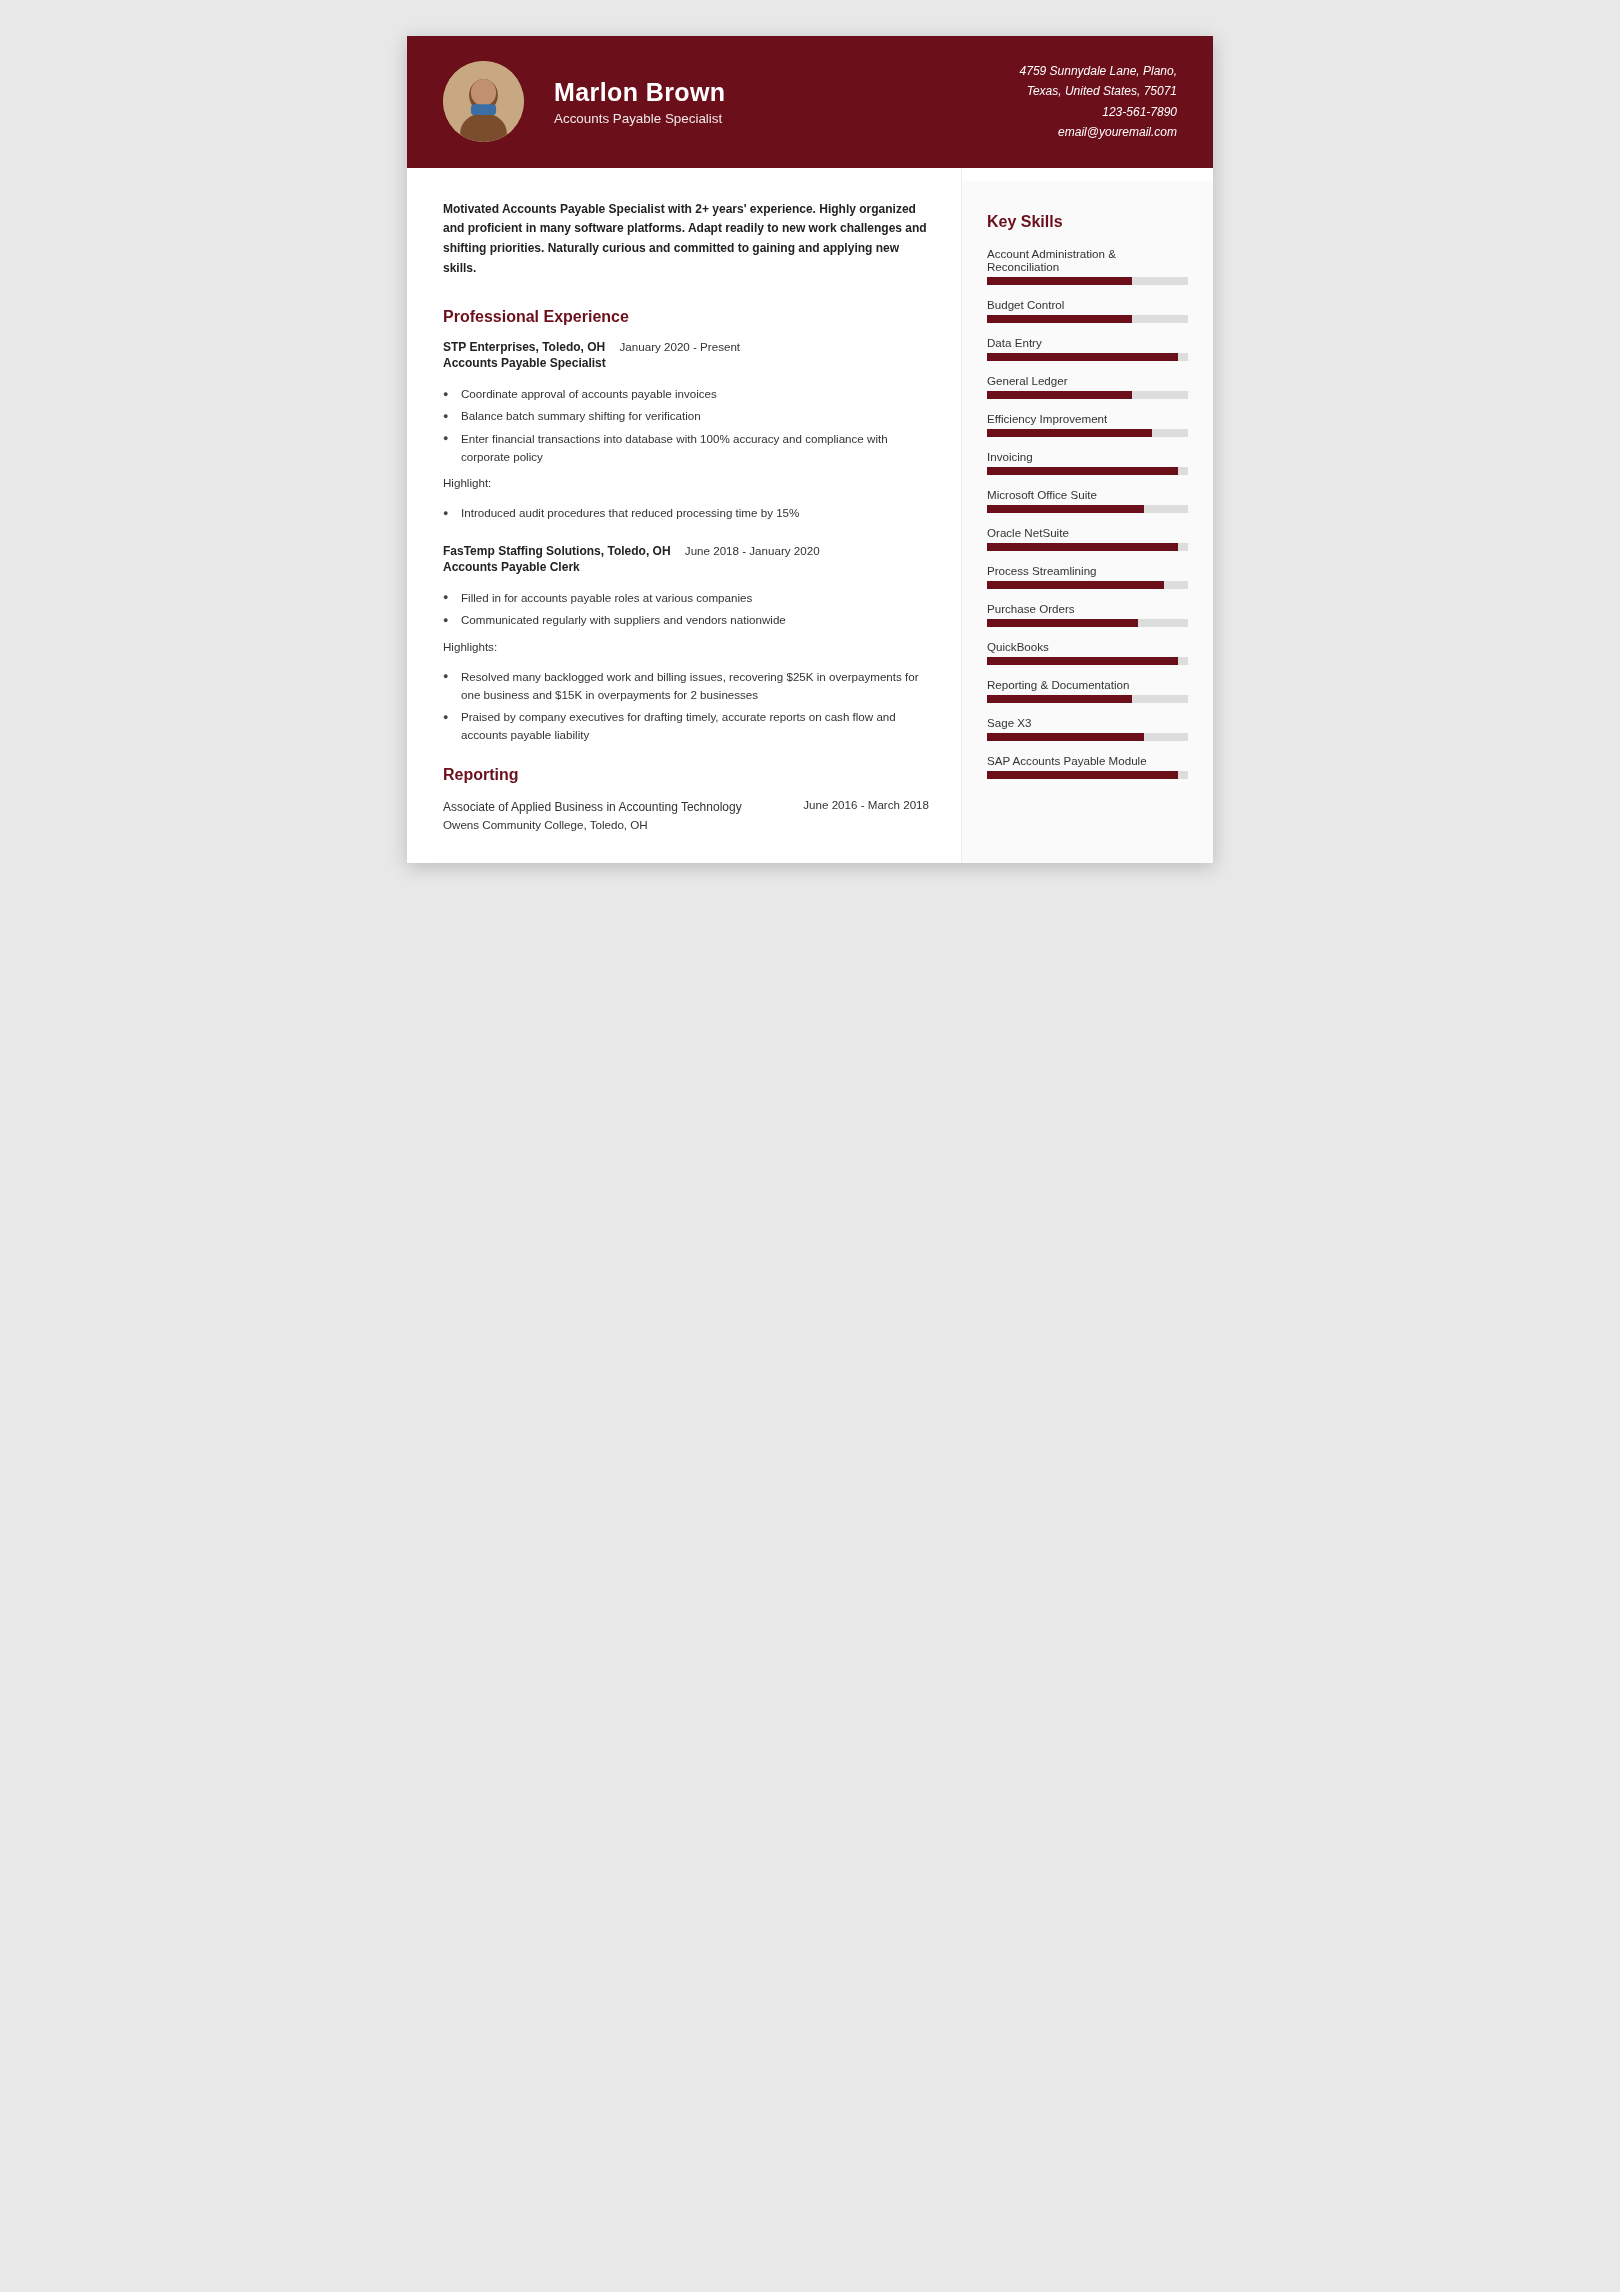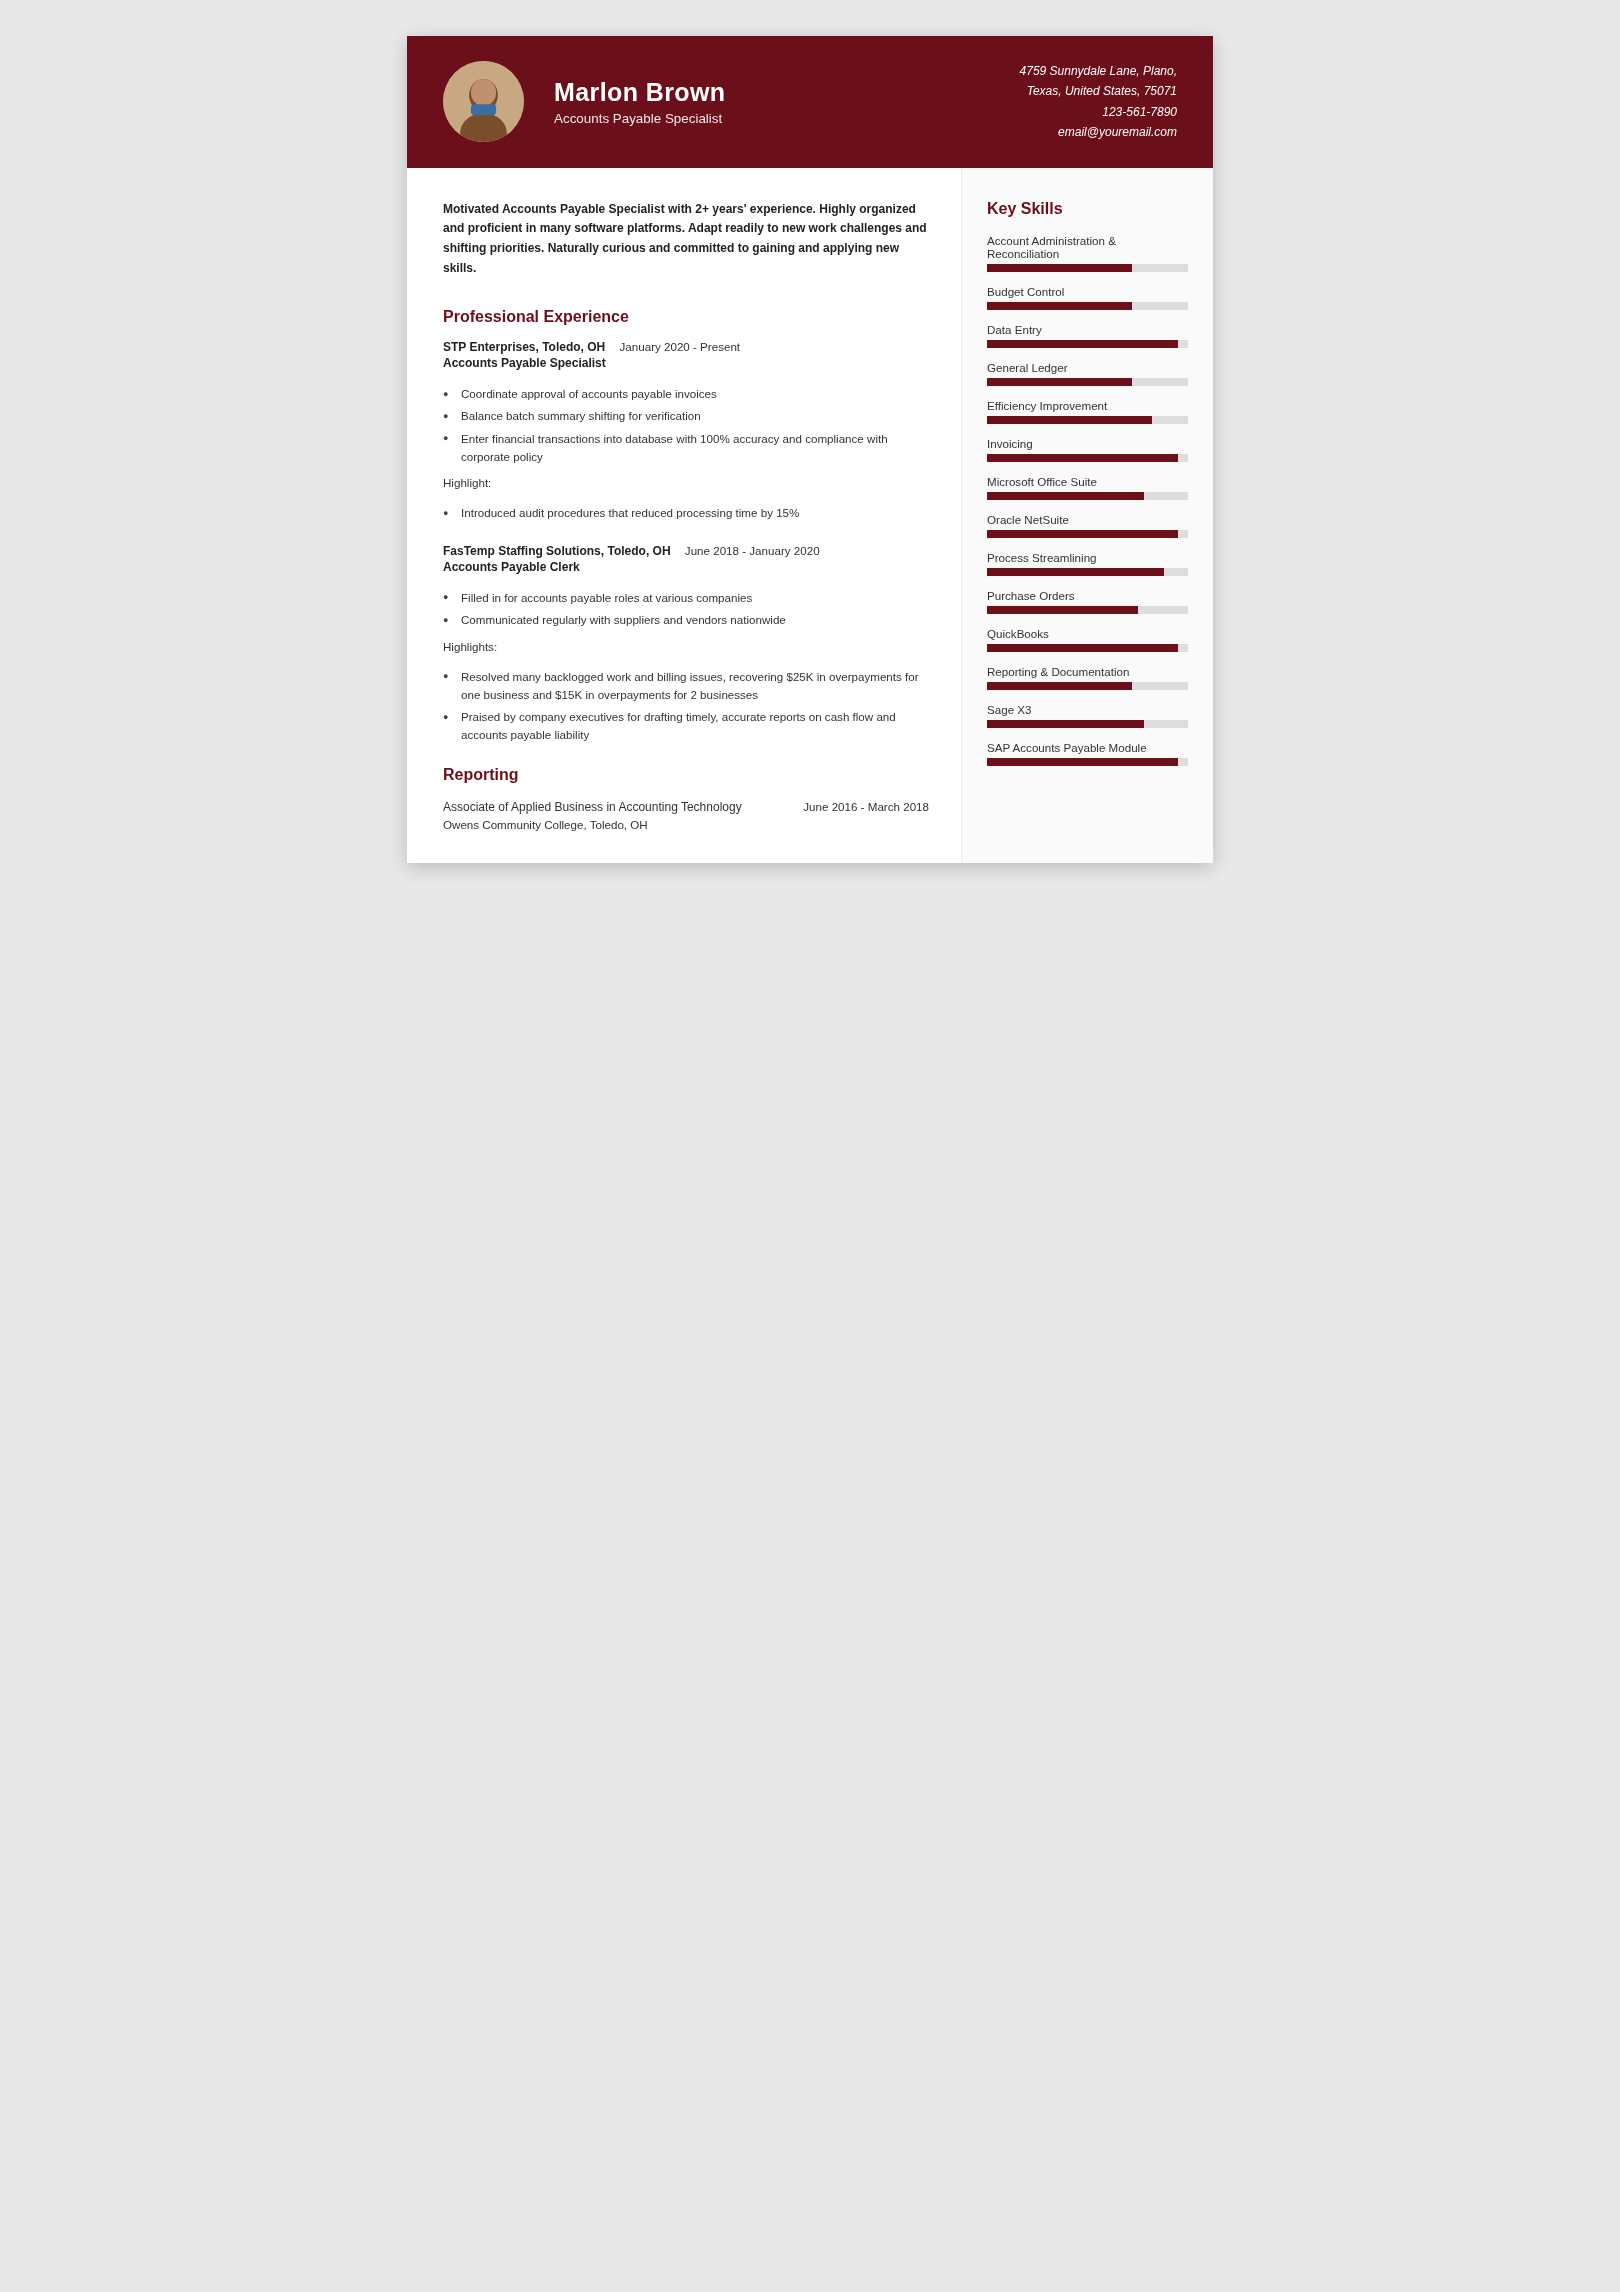--- a/index.html
+++ b/index.html
@@ -127,21 +127,21 @@
       font-size: 11.6px;
       color: #333;
       margin-bottom: 5.4px;
     }
     .job-block {
       margin-bottom: 21.5px;
     }
     .edu-header {
       display: flex;
       justify-content: space-between;
-      align-items: center;
+      align-items: flex-start;
     }
     .edu-degree {
       font-size: 12px;
       color: #333;
       line-height: 1.5;
     }
     .edu-dates {
       font-size: 11.6px;
       color: #333;
       white-space: nowrap;
@@ -152,20 +152,21 @@
       font-size: 11.6px;
       color: #333;
       margin-top: 1.8px;
     }
     
     .right-col {
       width: 251px;
       flex-shrink: 0;
       padding: 32px 25px 32px 25px;
       background: #fafafa;
+      margin-top: 13px;
     }
     .skills-title {
       font-size: 16px;
       font-weight: 700;
       color: #6b0f1a;
       margin-bottom: 16px;
     }
     .skill-item {
       margin-bottom: 12.5px;
     }

